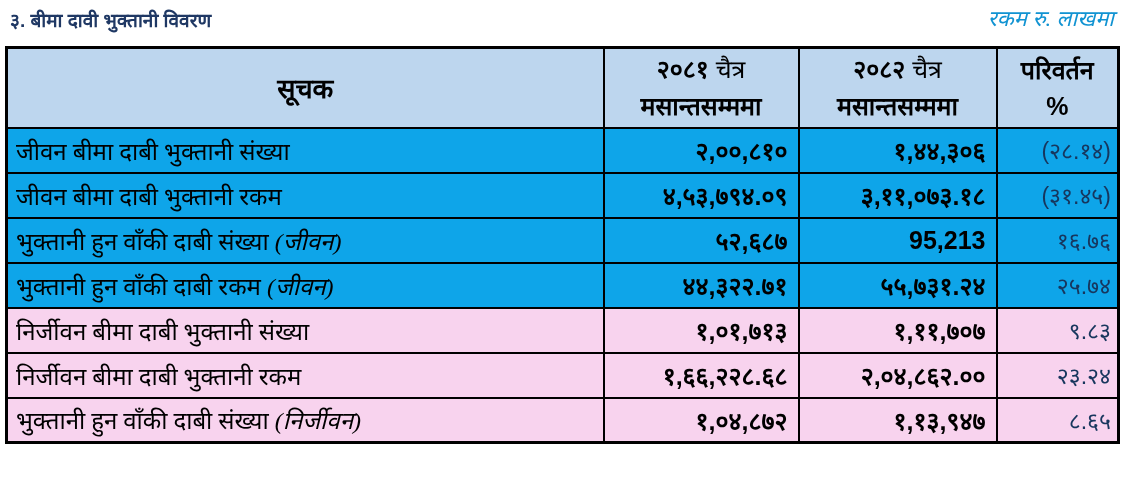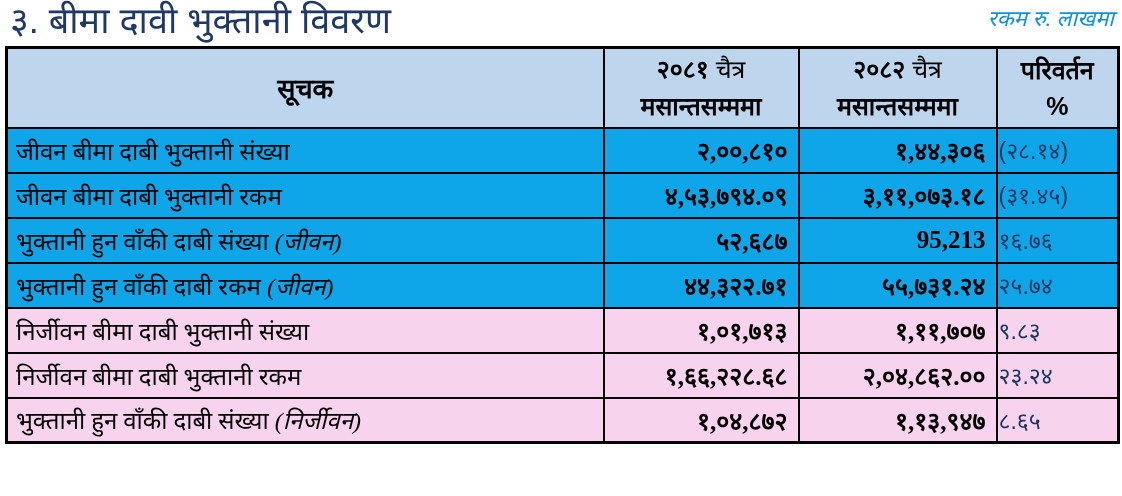--- a/index.html
+++ b/index.html
@@ -12,22 +12,22 @@
   }
   .topbar {
     display: flex;
     justify-content: space-between;
     align-items: flex-start;
     padding: 4px 8px 0 10px;
     height: 46px;
   }
   .page-title {
     color: #1f3864;
-    font-weight: normal;
-    font-size: 36px;
+    font-weight: bold;
+    font-size: 19px;
     line-height: 34px;
     font-family: "Liberation Sans", sans-serif;
   }
   .unit-note {
     color: #1193d2;
     font-style: italic;
     font-size: 22px;
     line-height: 30px;
     font-family: "Liberation Serif", serif;
   }
@@ -69,24 +69,23 @@
     vertical-align: middle;
   }
   td.label .suffix { font-style: italic; }
   td.num {
     text-align: right;
     padding-right: 10px;
     font-weight: bold;
     font-size: 25px;
     color: #000000;
     vertical-align: middle;
-    font-family: Liberation Serif, serif;
   }
   td.chg {
-    text-align: left;
+    text-align: right;
     padding-right: 6px;
     font-size: 23px;
     color: #17365d;
     vertical-align: middle;
     font-weight: normal;
   }
   tr.life td { background: #0ea5e9; }
   tr.nonlife td { background: #f8d3ee; }
 </style>
 </head>

